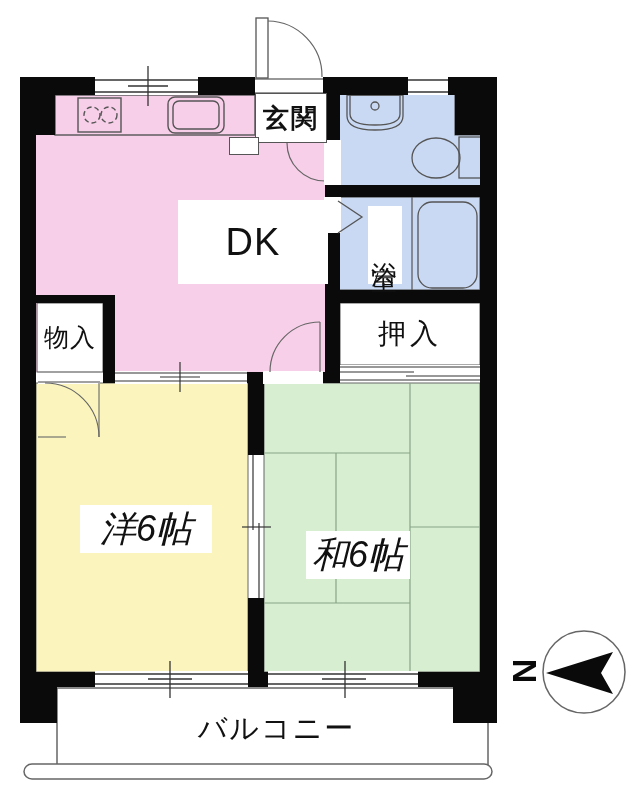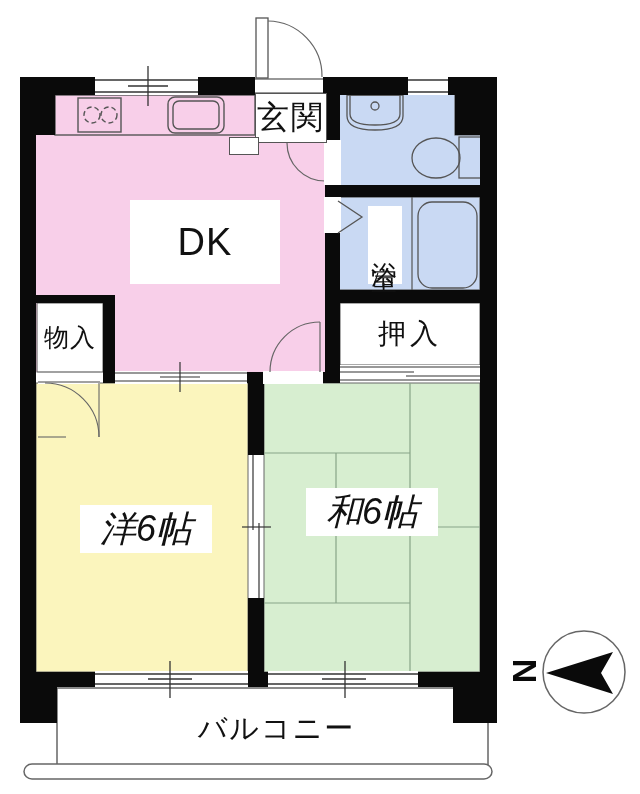--- a/index.html
+++ b/index.html
@@ -10,22 +10,22 @@
     font-family:"Liberation Sans","DejaVu Sans",sans-serif;
     overflow:hidden;
   }
   svg{position:absolute;left:0;top:0;}
   #base-svg{z-index:1;}
   .wall{position:absolute;background:#0a0a0a;z-index:2;}
   #symbol-svg{z-index:3;pointer-events:none;}
   .label{position:absolute;z-index:4;color:#111;display:flex;align-items:center;justify-content:center;text-align:center;}
   .white-box{background:#ffffff;}
   .outlined{border:1.5px solid #555;}
-  .genkan-box{font-size:32px;letter-spacing:2px;}
-  .dk-box{flex-direction:column;font-size:38px;line-height:1.02;letter-spacing:1px;}
+  .genkan-box{font-size:26px;letter-spacing:2px;font-weight:bold;}
+  .dk-box{flex-direction:column;font-size:38px;line-height:1.02;letter-spacing:1px;margin-left:48px;}
   .small-room{font-size:25px;letter-spacing:1px;}
   .oshiire{font-size:28px;letter-spacing:4px;}
   .bath-label{writing-mode:vertical-rl;font-size:26px;letter-spacing:4px;}
   .room6{font-size:36px;letter-spacing:0px;font-style:italic;}
   .balcony-label{font-size:29px;letter-spacing:2px;background:transparent;}
 </style>
 </head>
 <body>
 
 <div class="plan">
@@ -246,21 +246,21 @@
   </div>
 
   <div class="label white-box bath-label" style="left:368px;top:206px;width:34px;height:78px">
     <span>浴室</span>
   </div>
 
   <div class="label white-box room6" style="left:80px;top:505px;width:132px;height:48px">
     <span>洋6帖</span>
   </div>
 
-  <div class="label white-box room6" style="left:306px;top:488px;width:132px;height:48px">
+  <div class="label white-box room6" style="left:306px;top:531px;width:104px;height:48px">
     <span>和6帖</span>
   </div>
 
   <div class="label balcony-label" style="left:164px;top:710px;width:225px;height:38px">
     <span>バルコニー</span>
   </div>
 
 </div>
 
 </body></html>

